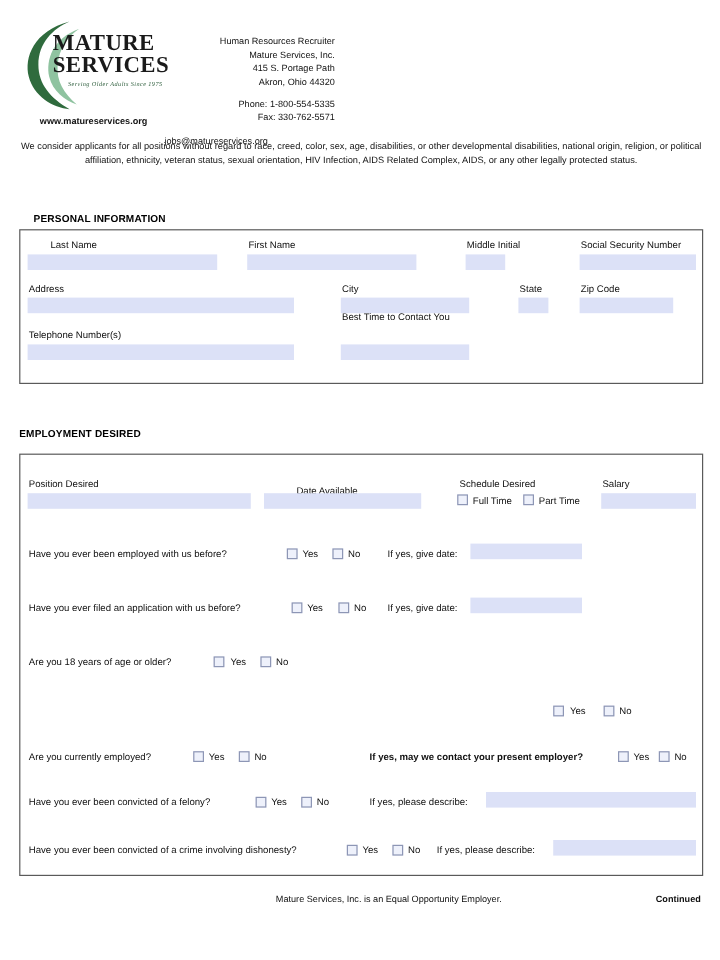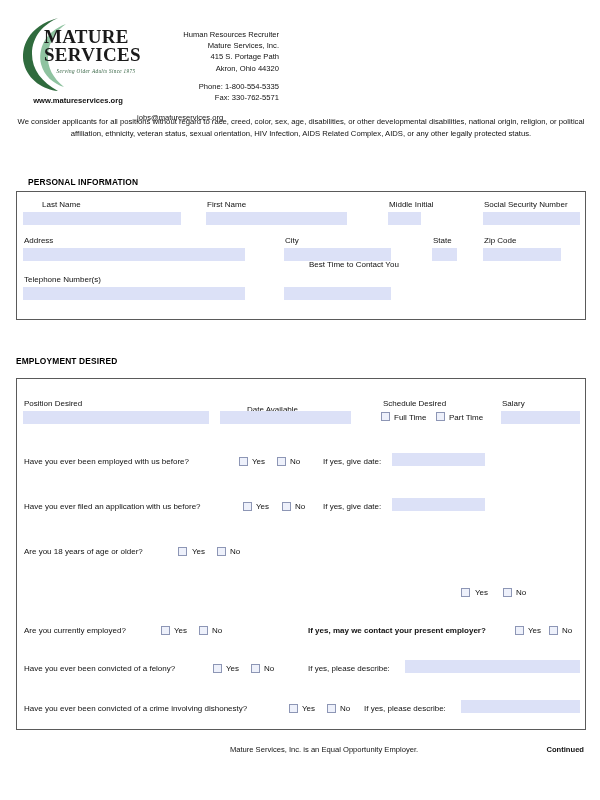--- a/index.html
+++ b/index.html
@@ -151,21 +151,21 @@
 
     <div class="lbl" style="left:416px; top:44px;">State</div>
     <div class="fld" style="left:415px; top:56px; width:25px;"></div>
 
     <div class="lbl" style="left:467px; top:44px;">Zip Code</div>
     <div class="fld" style="left:466px; top:56px; width:78px;"></div>
 
     <div class="lbl" style="left:7px; top:83px;">Telephone Number(s)</div>
     <div class="fld" style="left:6px; top:95px; width:222px;"></div>
 
-    <div class="lbl" style="left:268px; top:68px;margin-left:24px;">Best Time to Contact You</div>
+    <div class="lbl" style="left:268px; top:68px;">Best Time to Contact You</div>
     <div class="fld" style="left:267px; top:95px; width:107px;"></div>
   </div>
 
   <div class="sect-title" style="left:16px; top:356px;">EMPLOYMENT DESIRED</div>
 
   <div class="box" style="left:16px; top:378px; width:570px; height:352px;">
 
     <div class="lbl" style="left:7px; top:20px;">Position Desired</div>
     <div class="fld" style="left:6px; top:32px; width:186px;"></div>
 

